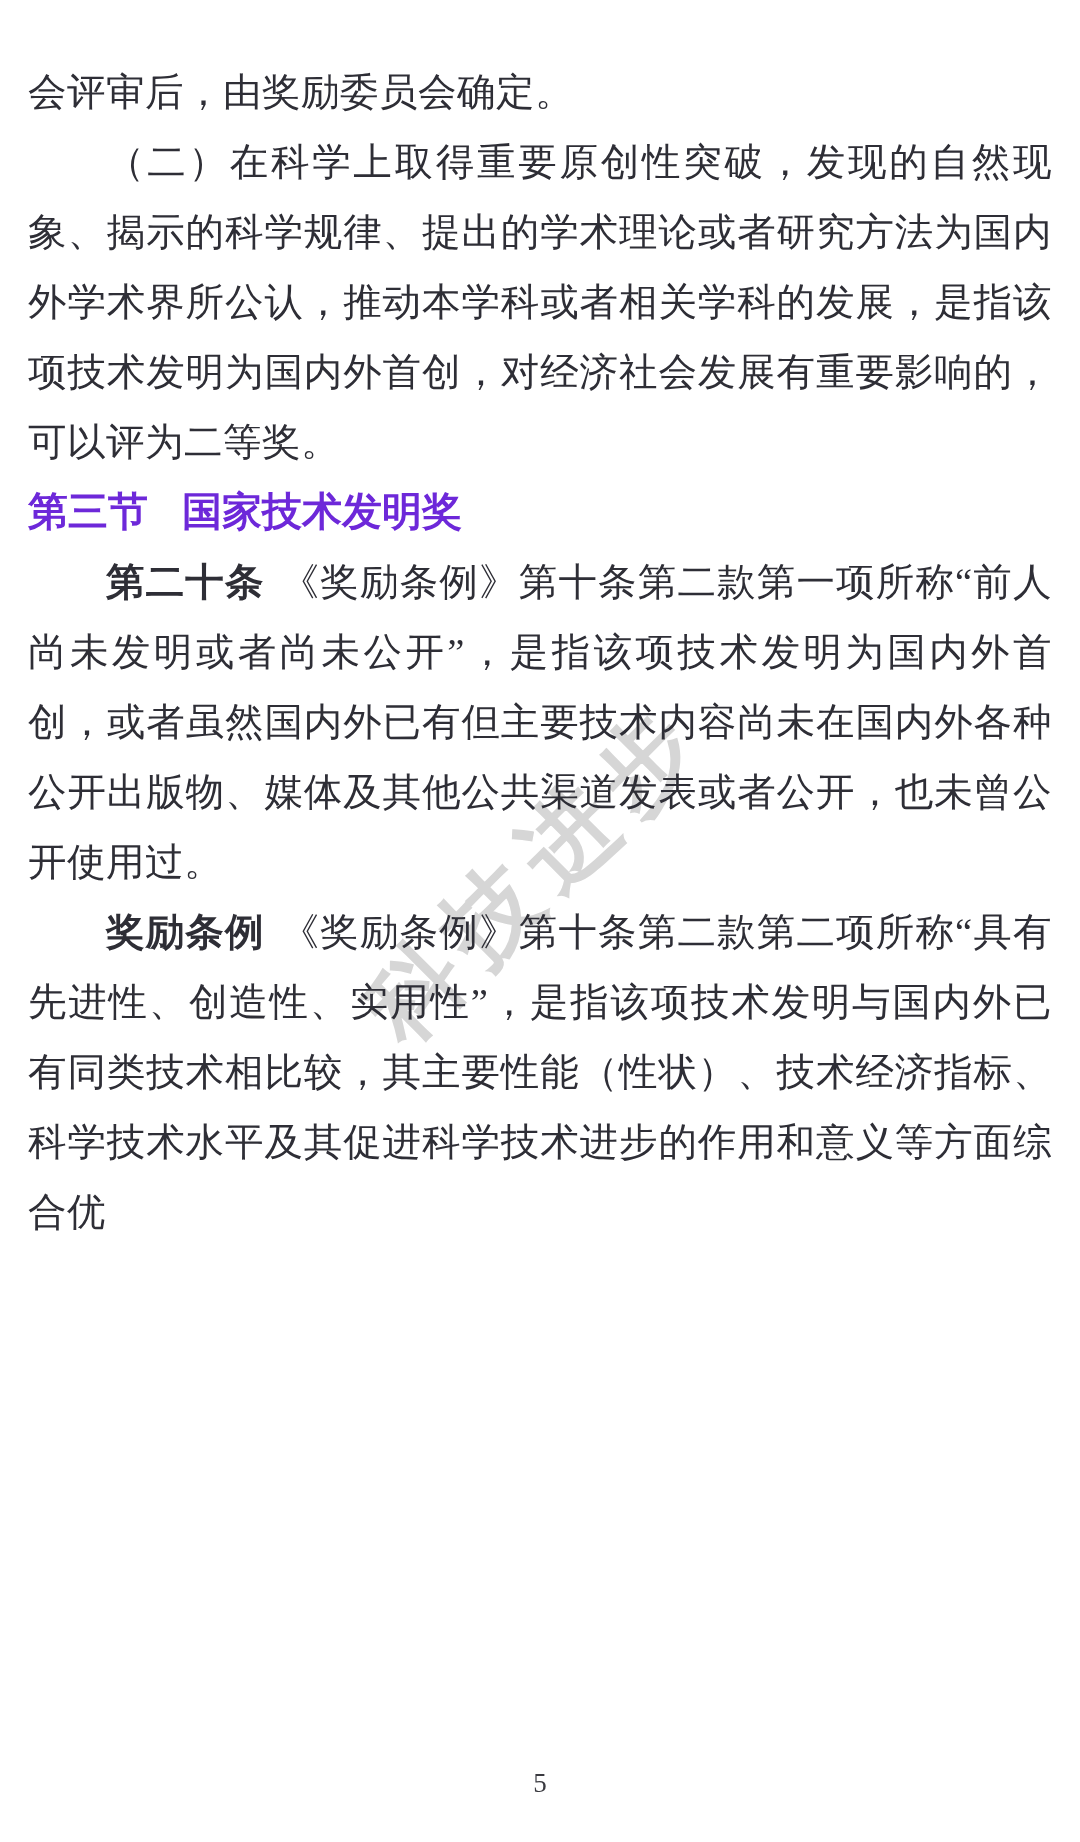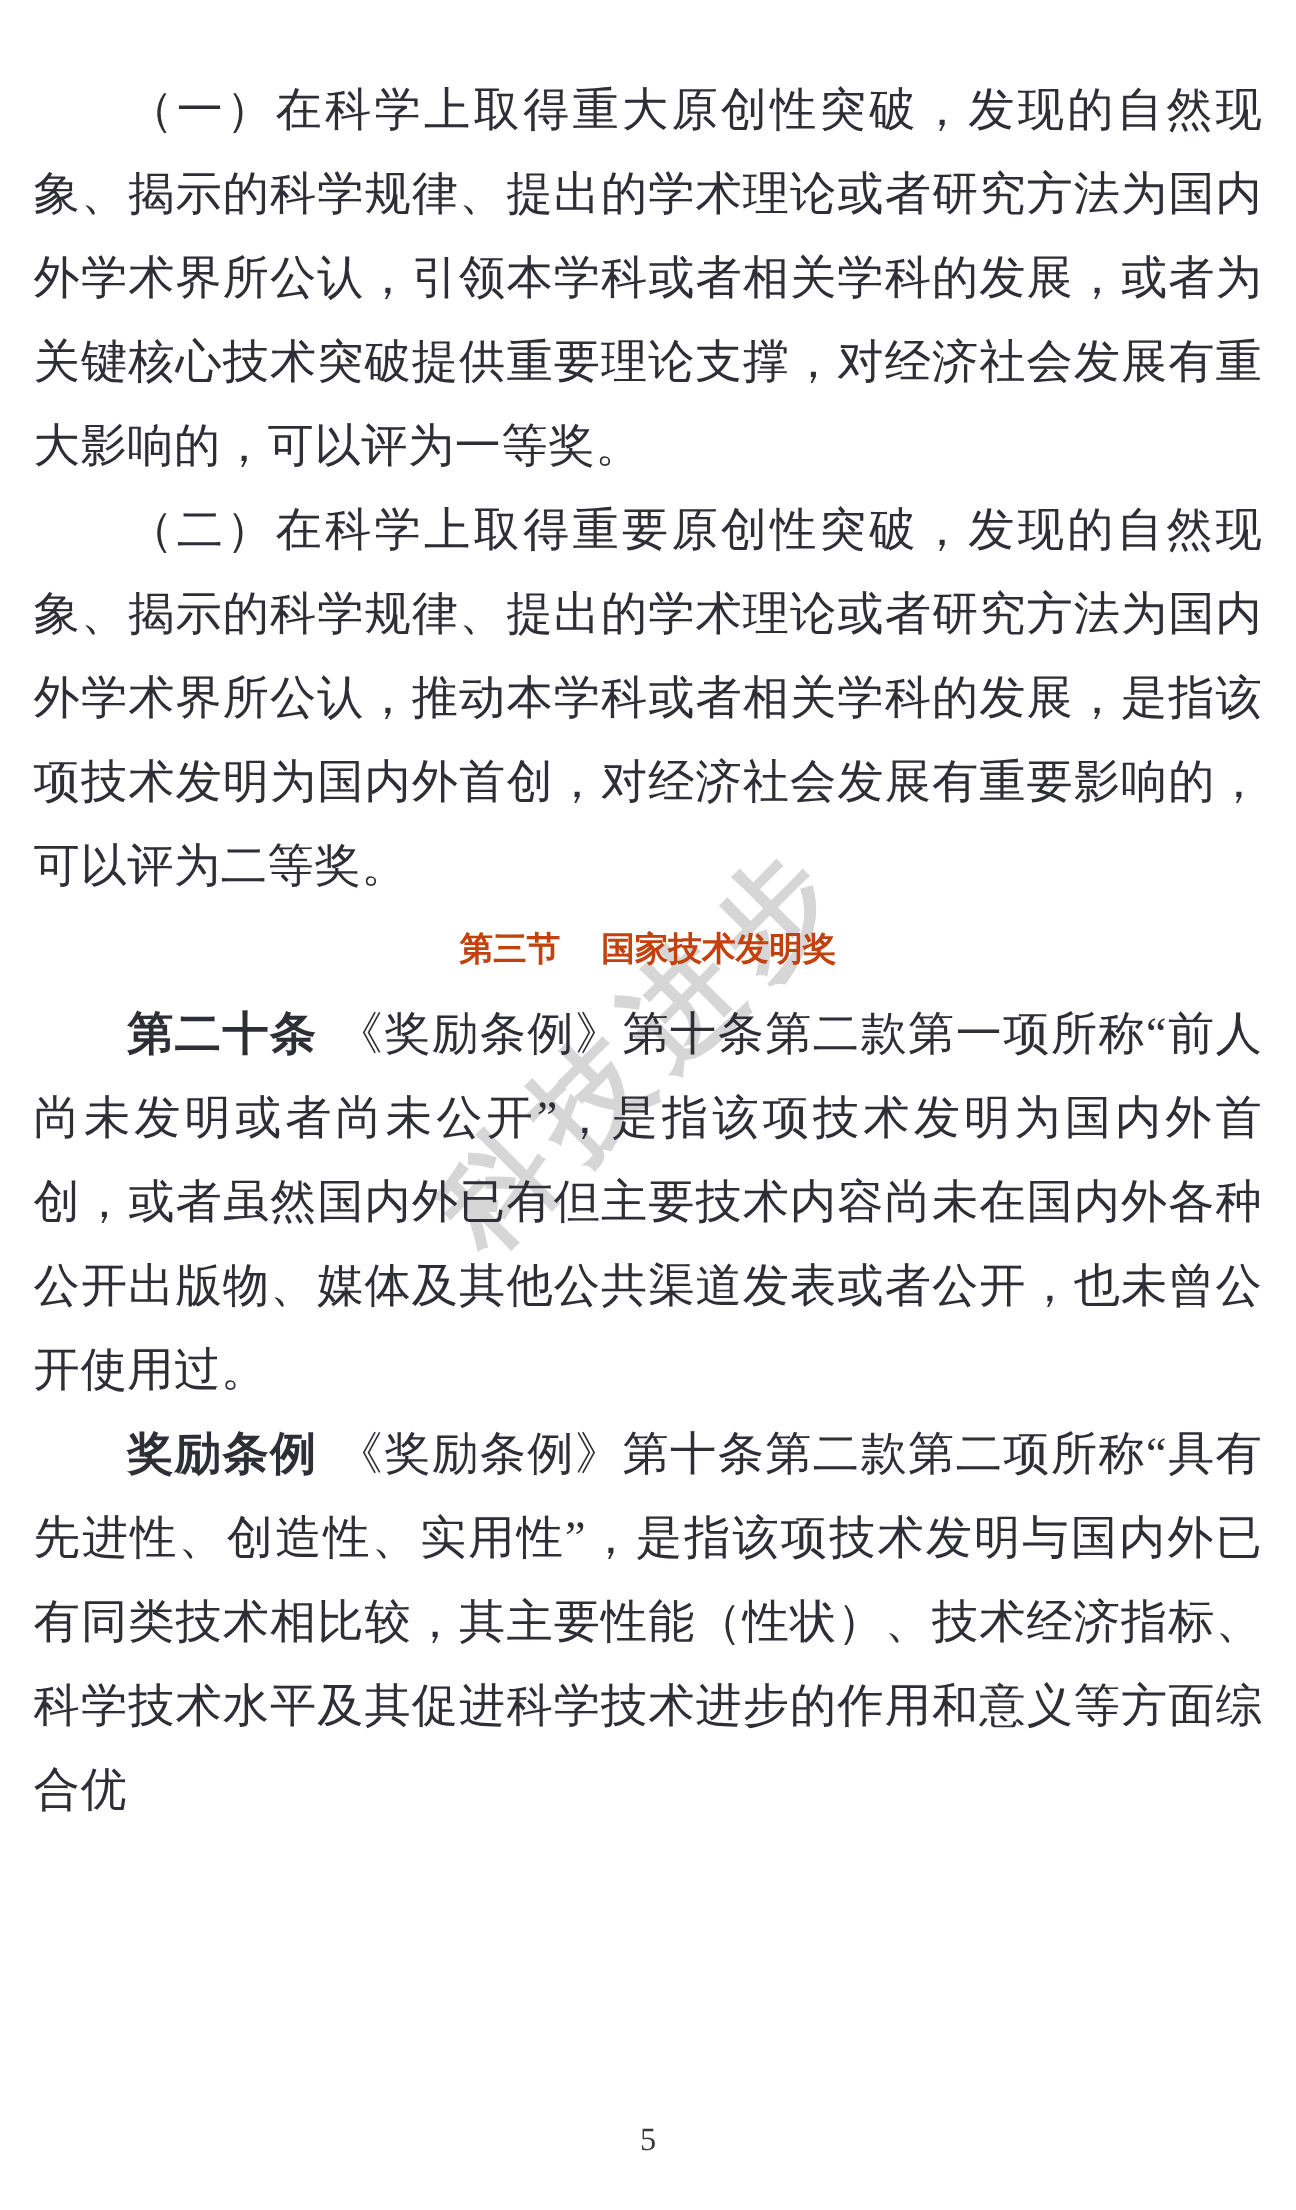--- a/index.html
+++ b/index.html
@@ -52,25 +52,25 @@
   .text-block p.indent { text-indent: 78px; }
   .text-block p.continuation { text-indent: 0; }
 
   .lead {
     font-weight: bold;
     margin-right: 16px;
   }
 
   .section-heading {
     margin: 0;
-    font-size: 28px;
+    font-size: 40px;
     line-height: 70px;
     font-weight: bold;
-    color: #c2410c;
-    text-align: center;
+    color: #6d28d9;
+    text-align: left;
   }
   .section-heading .sec-label { margin-right: 34px; }
 
   .page-number {
     position: absolute;
     left: 0;
     width: 100%;
     top: 1768px;
     text-align: center;
     font-size: 27px;
@@ -80,21 +80,21 @@
   }
 </style>
 </head>
 <body>
 
 <div class="page">
 
   <div class="watermark">科技进步</div>
 
   <div class="text-block">
-      <p class="indent"><span>（一）在科学上取得重大原创性突破，发现的自然现象、揭示的科学规律、提出的学术理论或者研究方法为国内外学术界所公认，引领本学科或者相关学科的发展，或者为关键核心技术突破提供重要理论支撑，对经济社会发展有重大影响的，可以评为一等奖。</span></p>
+      <p class="continuation"><span>会评审后，由奖励委员会确定。</span></p>
       <p class="indent"><span>（二）在科学上取得重要原创性突破，发现的自然现象、揭示的科学规律、提出的学术理论或者研究方法为国内外学术界所公认，推动本学科或者相关学科的发展，是指该项技术发明为国内外首创，对经济社会发展有重要影响的，可以评为二等奖。</span></p>
       <h2 class="section-heading"><span class="sec-label">第三节</span><span>国家技术发明奖</span></h2>
       <p class="indent"><b class="lead">第二十条</b><span>《奖励条例》第十条第二款第一项所称“前人尚未发明或者尚未公开”，是指该项技术发明为国内外首创，或者虽然国内外已有但主要技术内容尚未在国内外各种公开出版物、媒体及其他公共渠道发表或者公开，也未曾公开使用过。</span></p>
       <p class="indent"><b class="lead">奖励条例</b><span>《奖励条例》第十条第二款第二项所称“具有先进性、创造性、实用性”，是指该项技术发明与国内外已有同类技术相比较，其主要性能（性状）、技术经济指标、科学技术水平及其促进科学技术进步的作用和意义等方面综合优</span></p>
     </div>
 
   <div class="page-number">5</div>
 
 </div>
 

